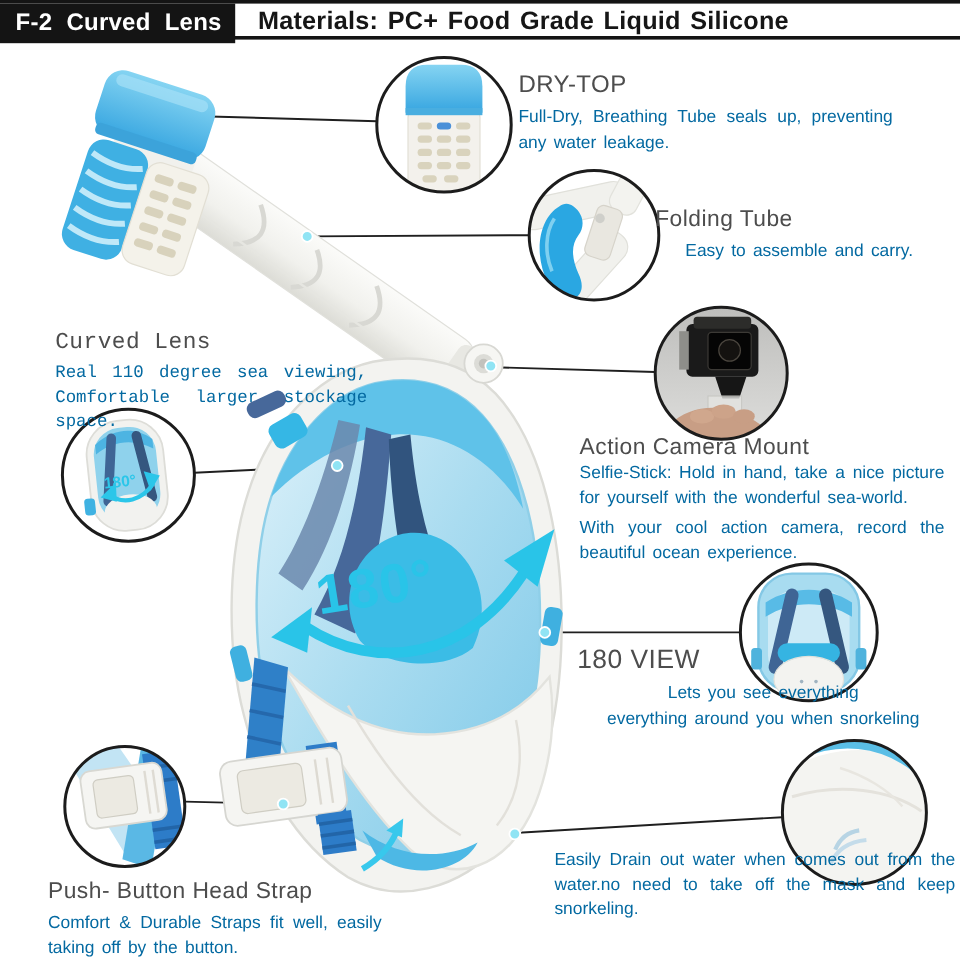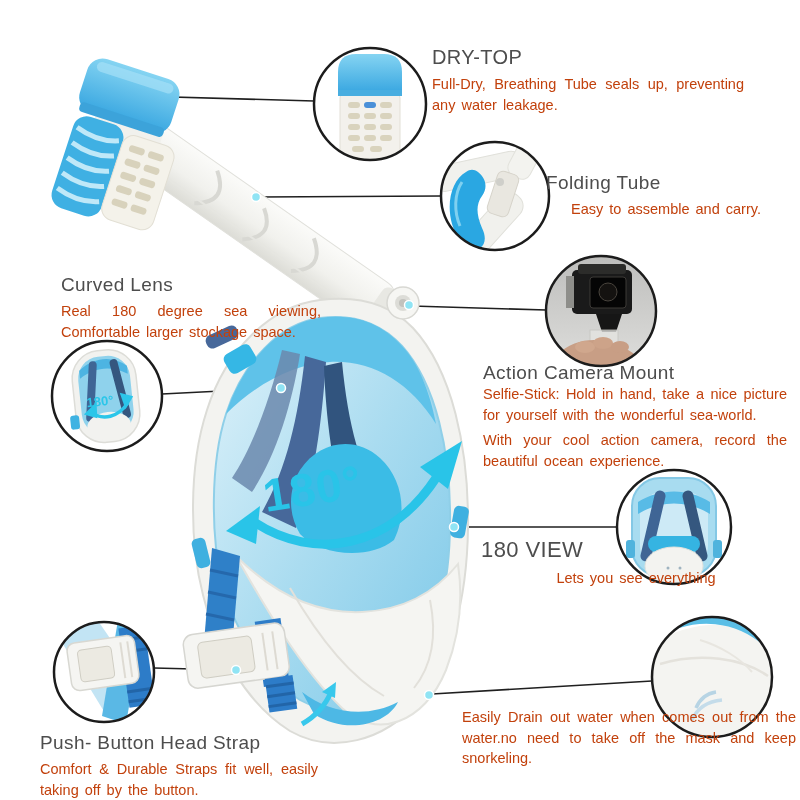--- a/index.html
+++ b/index.html
@@ -16,27 +16,27 @@
                  word-spacing:6px; letter-spacing:0.2px; }
   .materials { position:absolute; left:215px; top:0; height:33px; line-height:30px;
                color:#161616; font-weight:bold; font-size:21px; letter-spacing:0.2px;
                word-spacing:2px; }
 
   
   .co { position:absolute; }
   .co-title { font-size:19px; color:#4d4d4d; letter-spacing:0.4px; }
   .t-sm { font-size:20px; }
   .t-md { font-size:22px; }
-  .co-desc { font-size:14.5px; color:#c2410c; line-height:1.42; margin-top:5px;
+  .co-desc { font-size:14.5px; color:#0369a1; line-height:1.42; margin-top:5px;
              text-align:justify; word-spacing:2px; }
   .co-desc.follow { margin-top:0; }
   .co-desc.nj { text-align:center; }
-  .co-dry   { left:432px; top:46px;  width:312px; }
+  .co-dry   { left:432px; top:60px;  width:312px; }
   .co-fold  { left:546px; top:172px; width:240px; }
-  .co-curv  { left:61px;  top:274px; width:260px; }
+  .co-curv  { left:46px;  top:274px; width:260px;font-family:Liberation Mono, monospace; }
   .co-cam   { left:483px; top:362px; width:304px; }
   .co-view  { left:481px; top:537px; width:310px; }
   .co-drain { left:462px; top:702px; width:334px; }
   .co-strap { left:40px;  top:732px; width:278px; }
 
   svg.art { position:absolute; left:0; top:0; }
 </style>
 </head>
 <body>
 
@@ -301,45 +301,50 @@
     <g fill="#90e4f4" stroke="#ffffff" stroke-width="1.5">
       <circle cx="256" cy="197" r="4.5"></circle>
       <circle cx="409" cy="305" r="4.5"></circle>
       <circle cx="454" cy="527" r="4.5"></circle>
       <circle cx="429" cy="695" r="4.5"></circle>
       <circle cx="281" cy="388" r="4.5"></circle>
       <circle cx="236" cy="670" r="4.5"></circle>
     </g>
   </svg>
 
+  <div class="hdr-bar">
+    <div class="model-badge">F-2 Curved Lens</div>
+    <div class="materials">Materials: PC+ Food Grade Liquid Silicone</div>
+  </div>
 
   <div class="co co-dry">
     <div class="co-title t-sm">DRY-TOP</div>
     <div class="co-desc">Full-Dry, Breathing Tube seals up, preventing any water leakage.</div>
   </div>
 
   <div class="co co-fold">
     <div class="co-title">Folding Tube</div>
     <div class="co-desc nj">Easy to assemble and carry.</div>
   </div>
 
   <div class="co co-curv">
     <div class="co-title">Curved Lens</div>
-    <div class="co-desc">Real 180 degree sea viewing, Comfortable larger stockage space.</div>
+    <div class="co-desc">Real 110 degree sea viewing, Comfortable larger stockage space.</div>
   </div>
 
   <div class="co co-cam">
     <div class="co-title">Action Camera Mount</div>
     <div class="co-desc follow">Selfie-Stick: Hold in hand, take a nice picture for yourself with the wonderful sea-world.</div>
     <div class="co-desc">With your cool action camera, record the beautiful ocean experience.</div>
   </div>
 
   <div class="co co-view">
     <div class="co-title t-md">180 VIEW</div>
     <div class="co-desc nj">Lets you see everything</div>
+    <div class="co-desc nj follow">everything around you when snorkeling</div>
   </div>
 
   <div class="co co-drain">
     <div class="co-desc">Easily Drain out water when comes out from the water.no need to take off the mask and keep snorkeling.</div>
   </div>
 
   <div class="co co-strap">
     <div class="co-title">Push- Button Head Strap</div>
     <div class="co-desc">Comfort &amp; Durable Straps fit well, easily taking off by the button.</div>
   </div>

